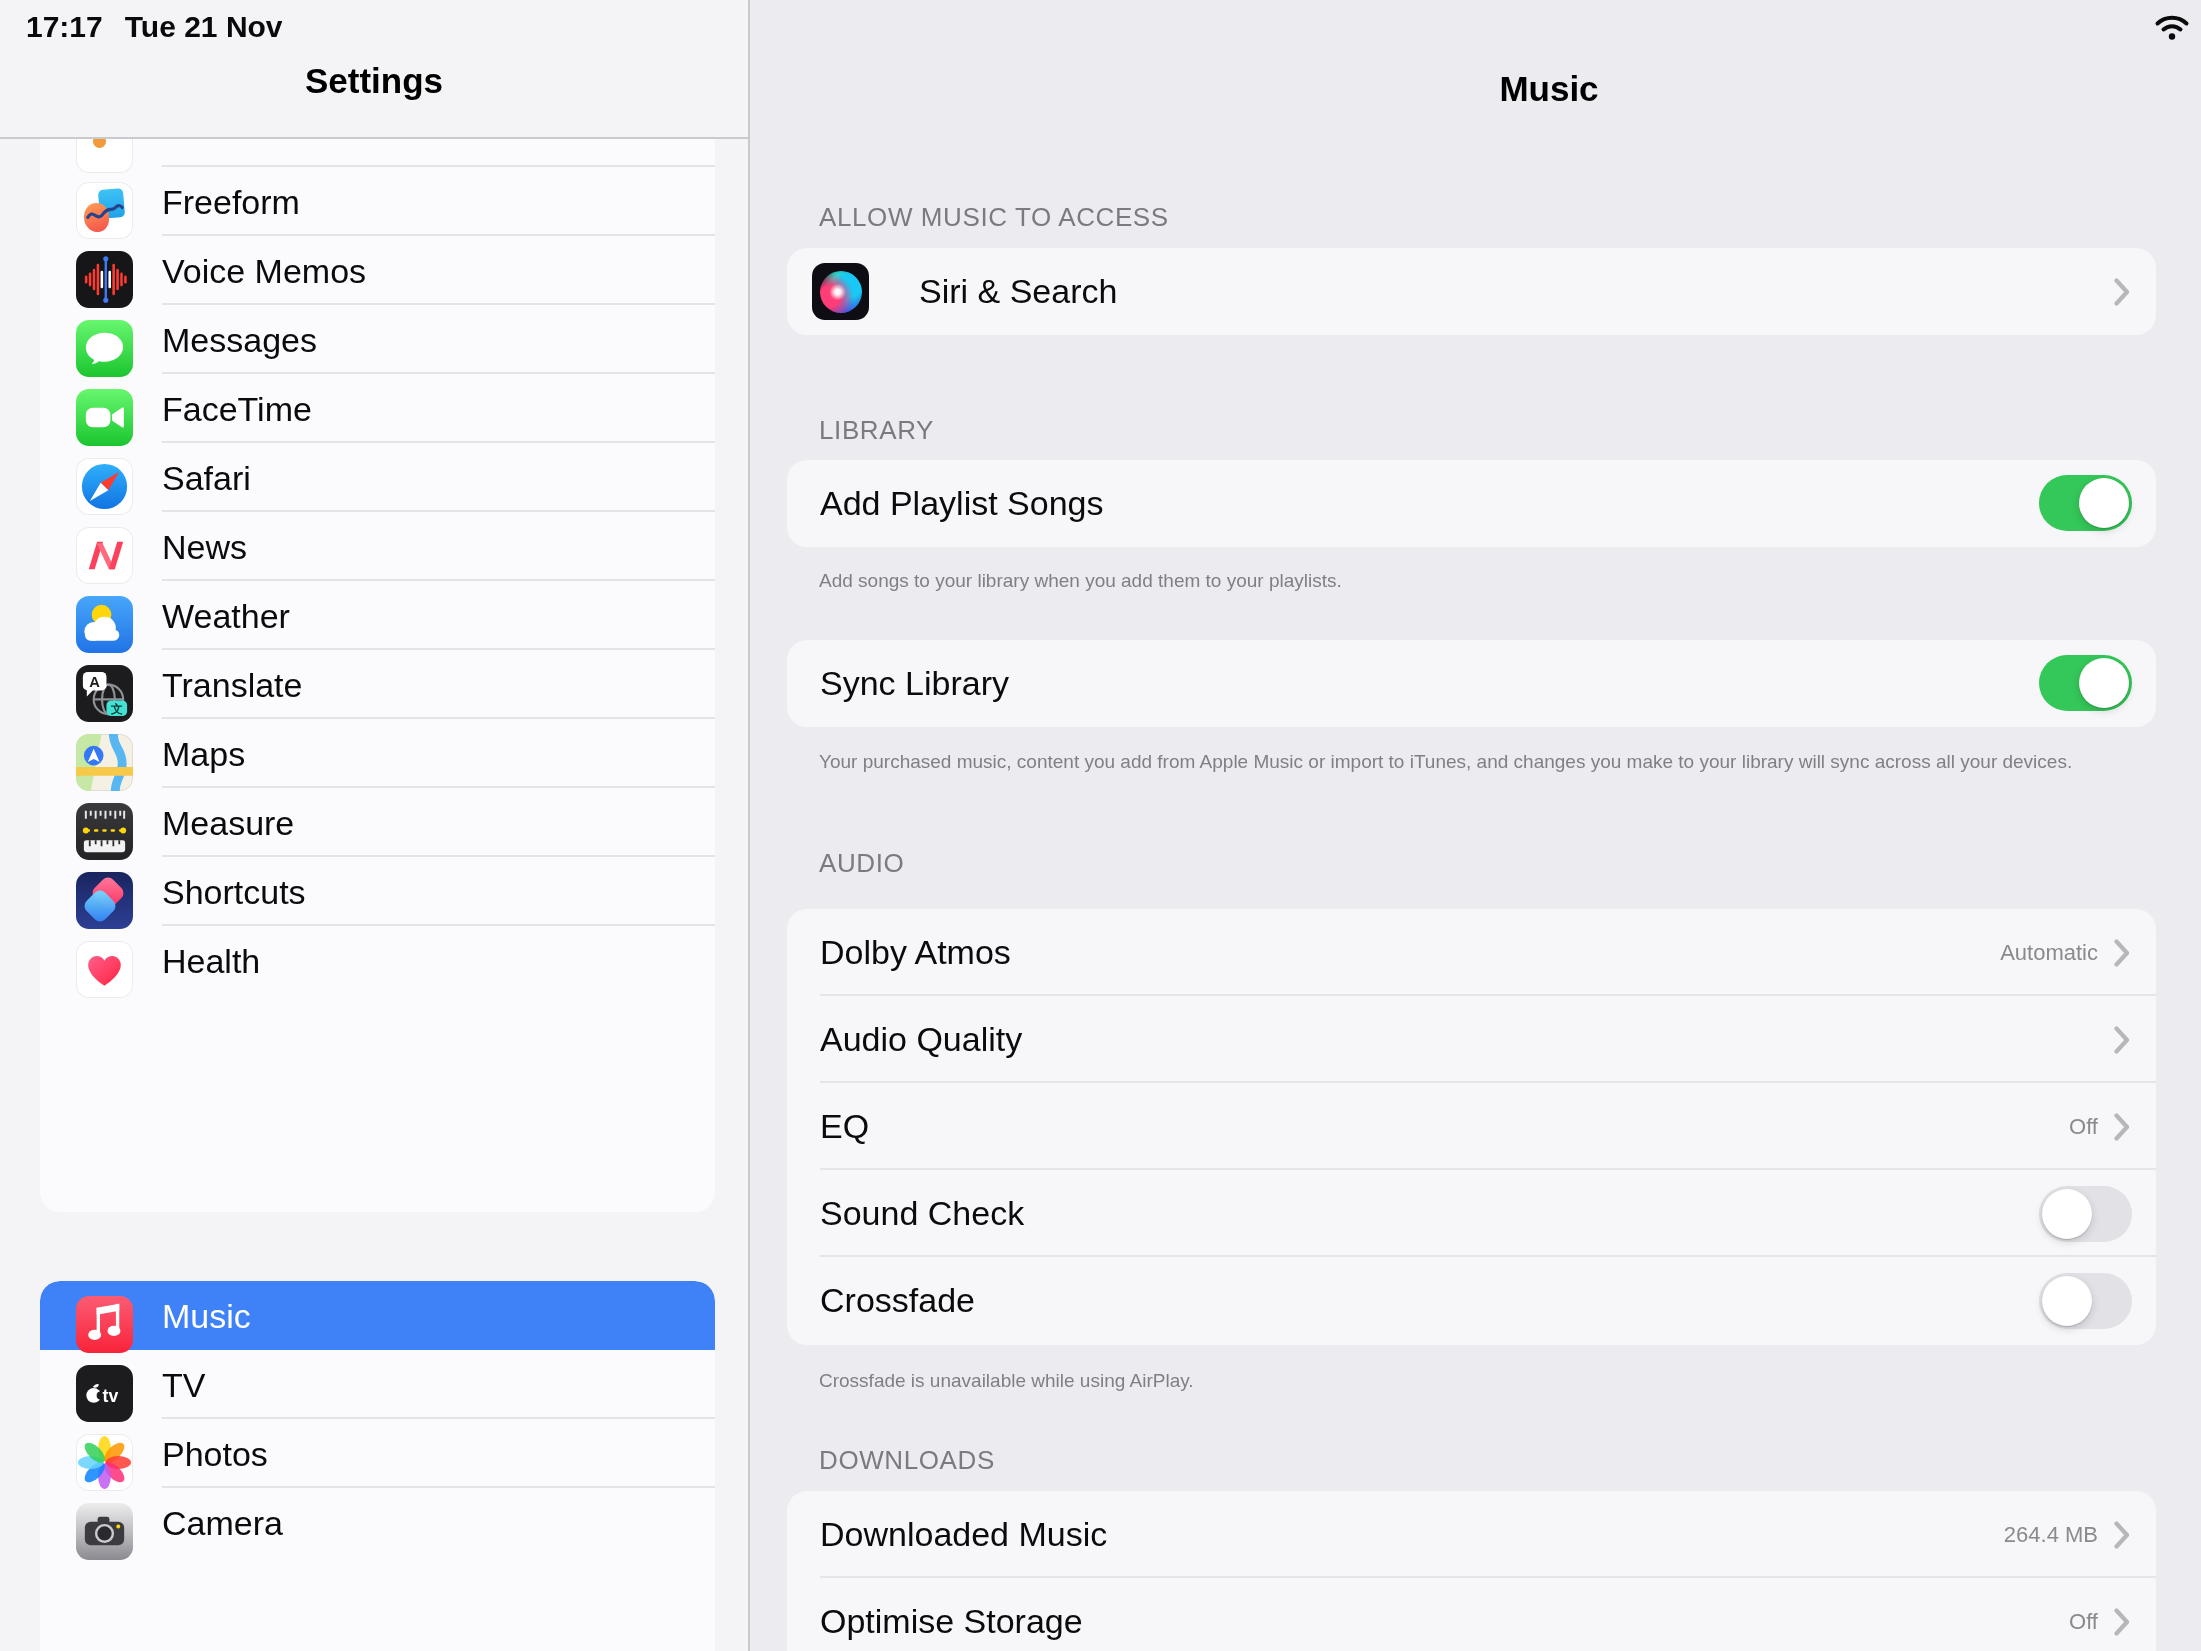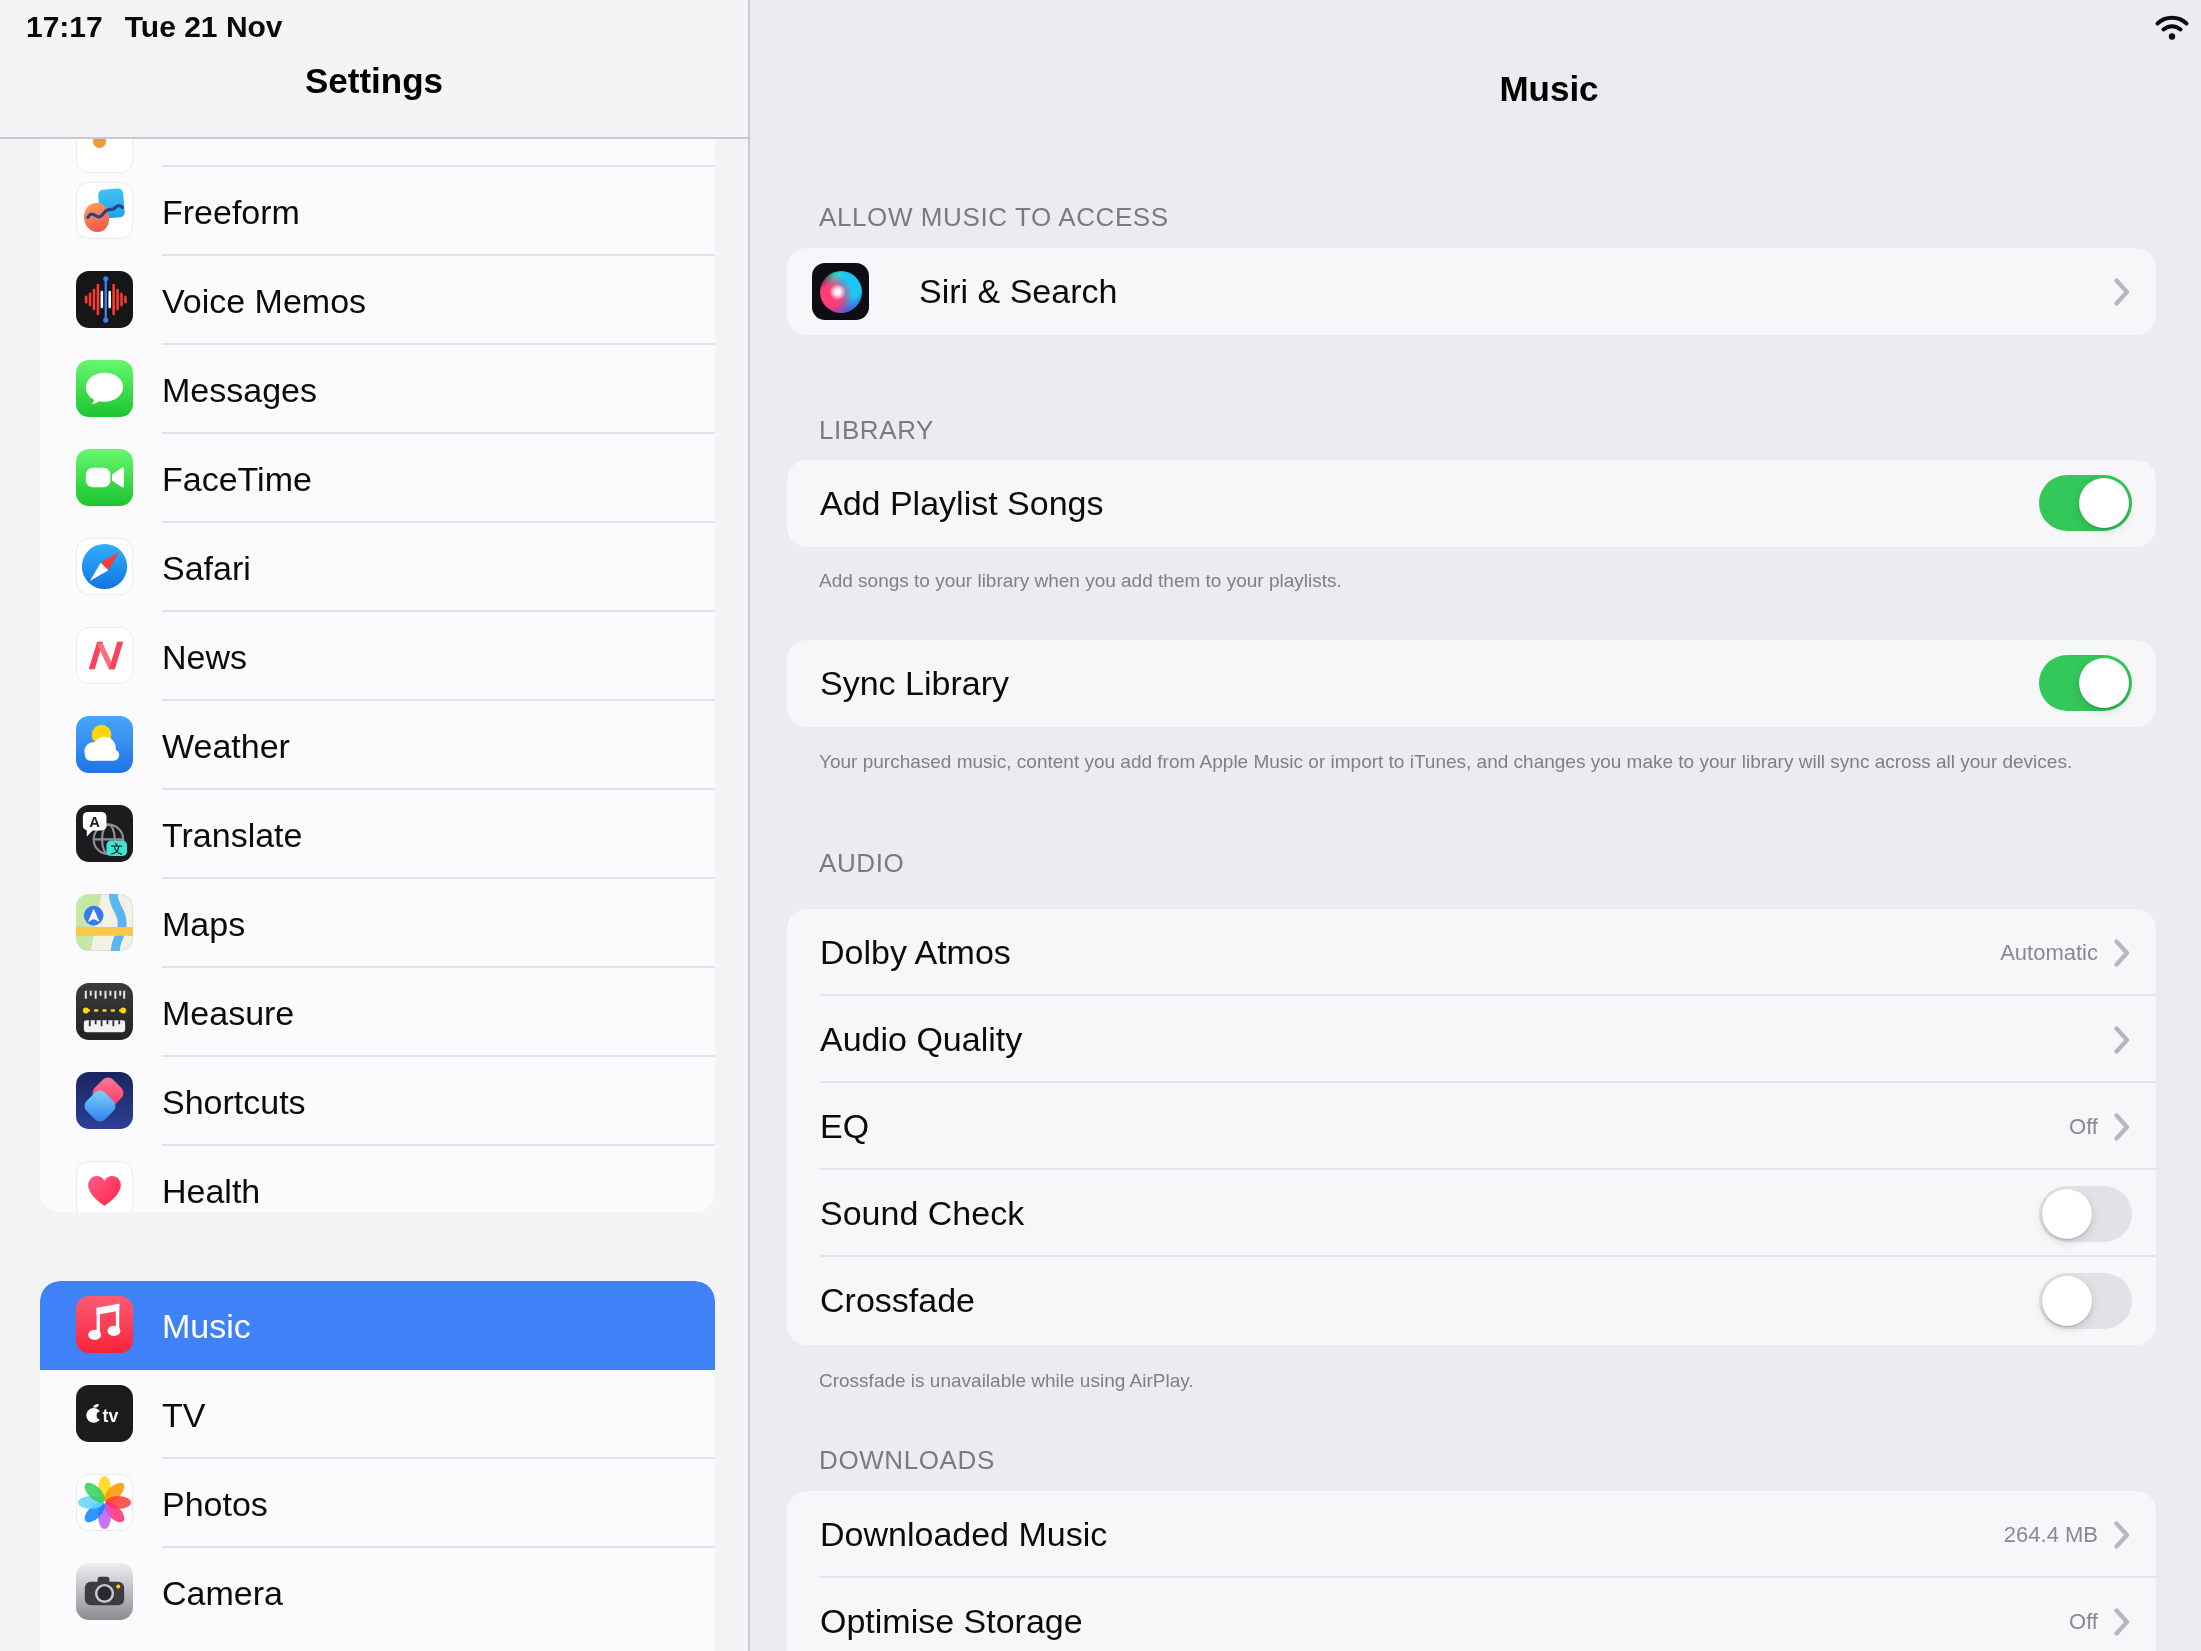--- a/index.html
+++ b/index.html
@@ -9,21 +9,21 @@
   
   .sidebar{position:absolute;left:0;top:0;width:748px;height:1651px;background:#F4F4F7;border-right:2px solid #C9C9CE;}
   .sb-status{position:absolute;left:26px;top:10px;display:flex;gap:22px;font-size:30px;font-weight:700;color:#0A0A0C;}
   .sb-header{position:absolute;left:0;top:0;width:100%;height:139px;border-bottom:2px solid #CACACE;box-sizing:border-box;}
   .sb-title{position:absolute;left:0;top:61px;width:100%;text-align:center;font-size:35px;font-weight:700;color:#000;}
   .card{position:absolute;background:#FBFBFD;}
   .sb-card1{left:40px;top:139px;width:675px;height:1073px;border-radius:0 0 20px 20px;overflow:hidden;}
   .sb-card2{left:40px;top:1281px;width:675px;height:376px;border-radius:20px 20px 0 0;overflow:hidden;}
   .sb-spacer{position:relative;height:28px;}
   .sb-spacer::after{content:"";position:absolute;left:122px;right:0;bottom:0;height:2px;background:#E3E3E8;}
-  .sb-row{position:relative;height:89px;}
+  .sb-row{position:relative;height:69px;}
   .sb-row::after{content:"";position:absolute;left:122px;right:0;bottom:0;height:2px;background:#E3E3E8;}
   .sb-row.last::after,.sb-row.selected::after{display:none;}
   .sb-row .label{position:absolute;left:122px;top:50%;transform:translateY(-50%);font-size:34px;color:#0B0B0D;}
   .sb-row.selected{background:#3F82F7;border-radius:20px 20px 0 0;}
   .sb-row.selected .label{color:#fff;}
   .partial-row{position:relative;height:40px;}
 
   
   .appicon{position:absolute;left:36px;top:15px;width:57px;height:57px;border-radius:13px;overflow:hidden;}
   .appicon svg{position:absolute;left:0;top:0;}

